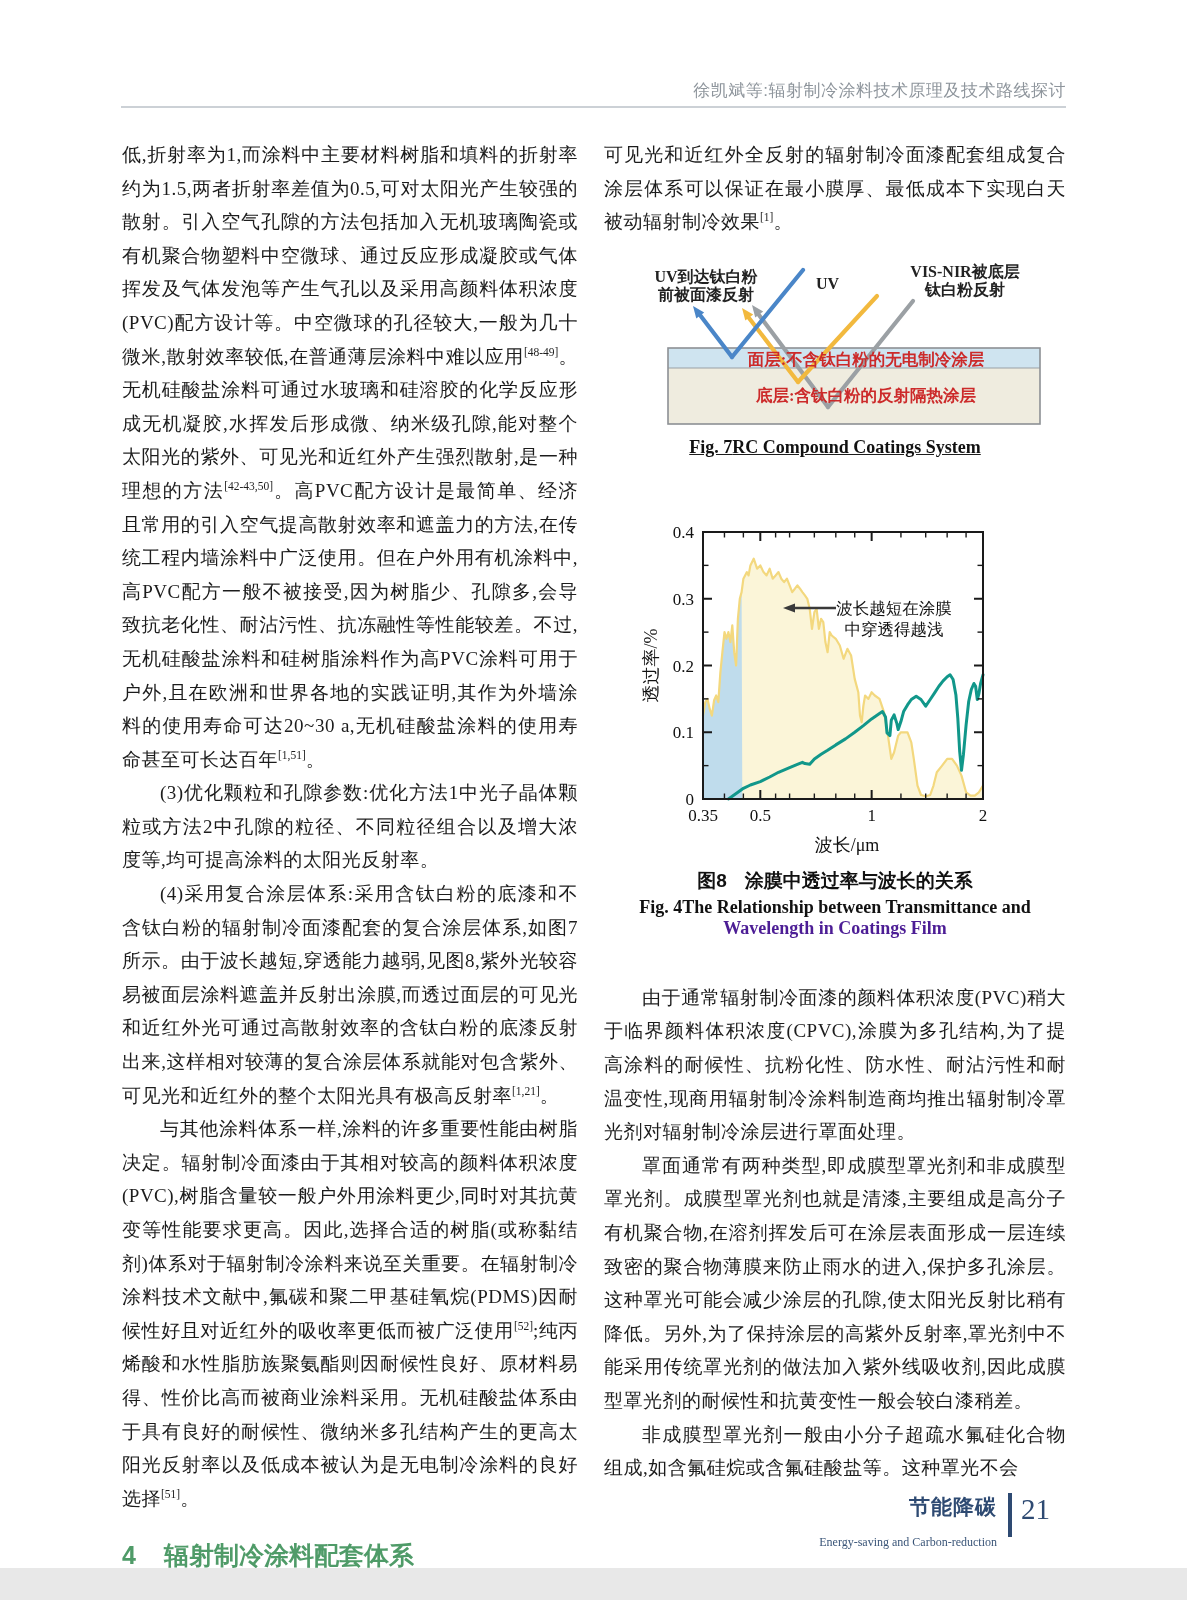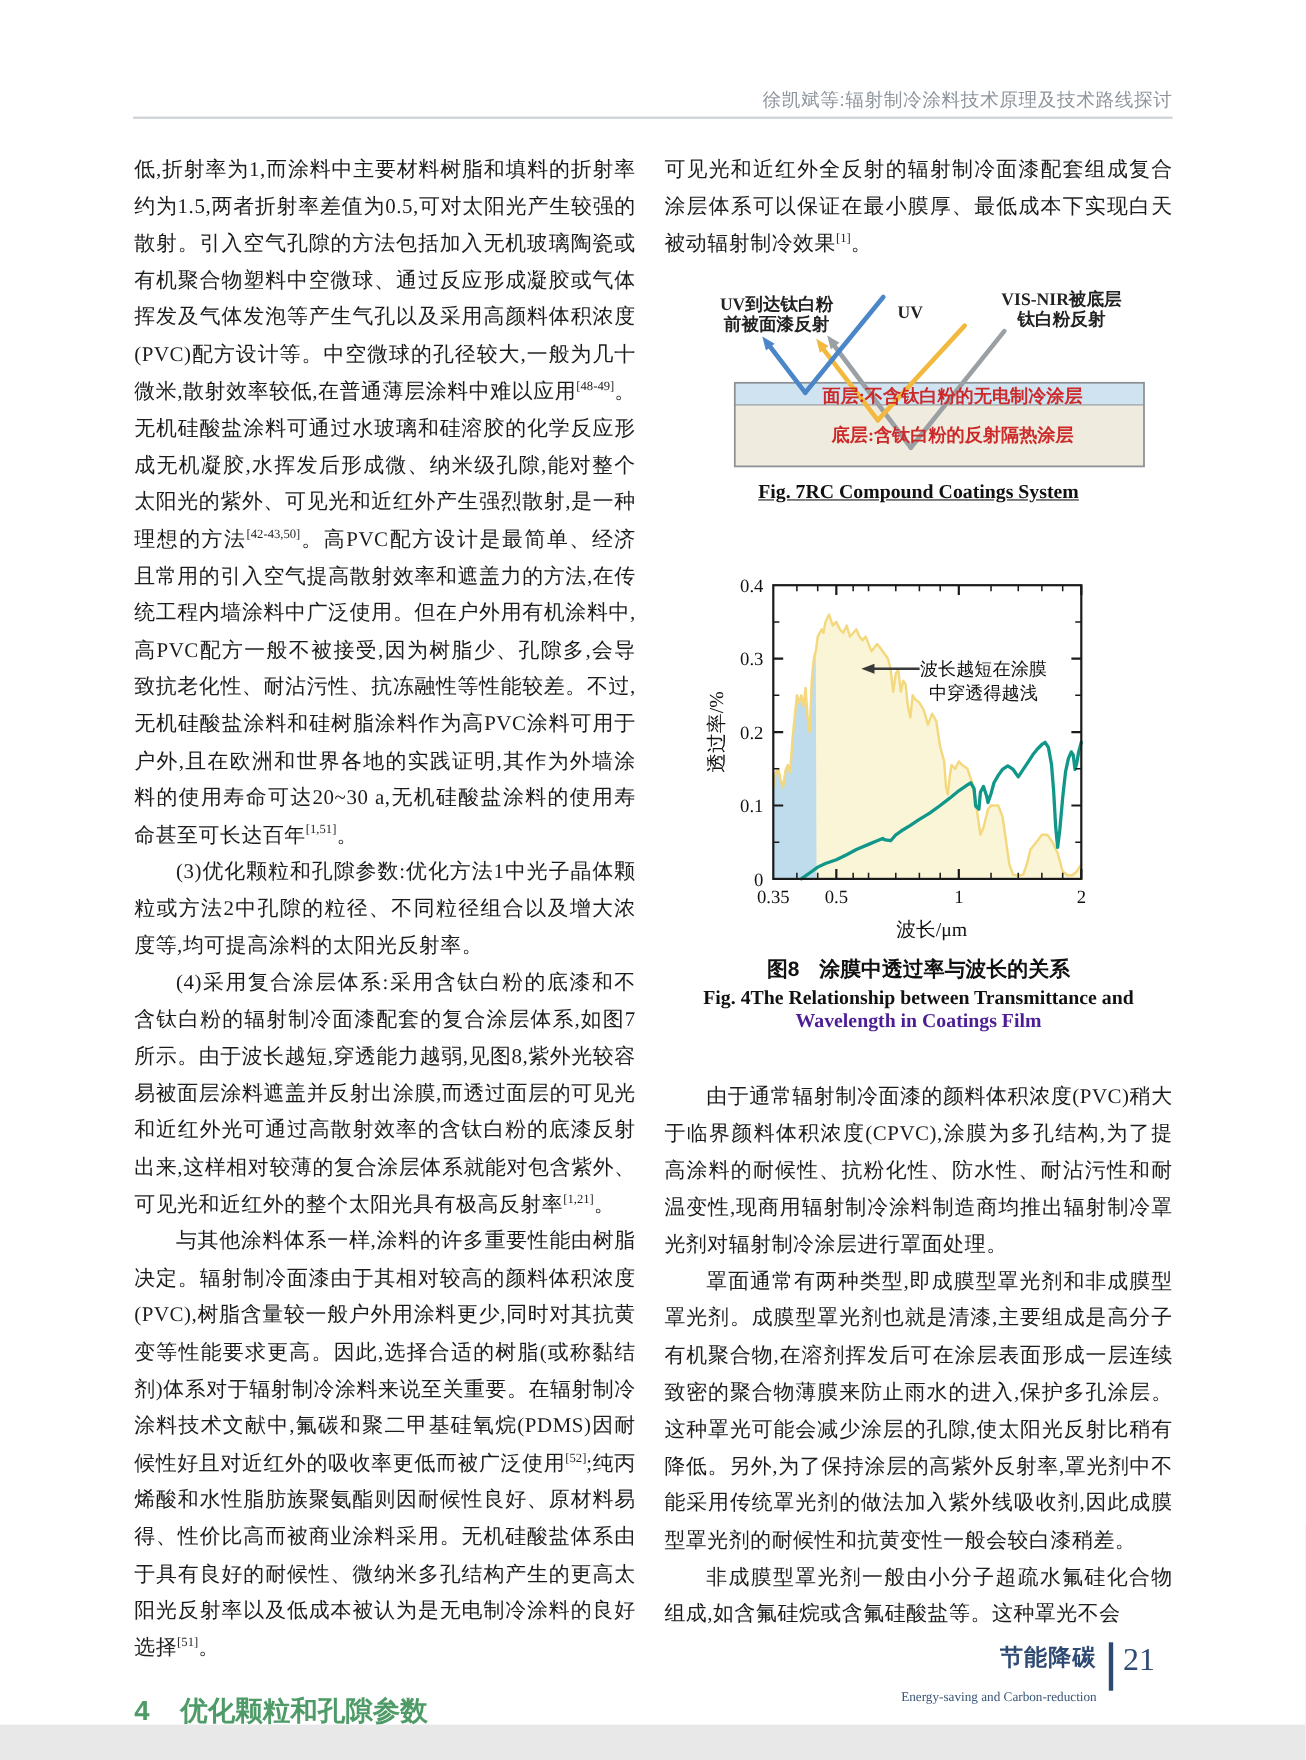--- a/index.html
+++ b/index.html
@@ -61,21 +61,21 @@
     <div class="col-left">
       <div>
           <p class="para"><span>低,折射率为1,而涂料中主要材料树脂和填料的折射率约为1.5,两者折射率差值为0.5,可对太阳光产生较强的散射。引入空气孔隙的方法包括加入无机玻璃陶瓷或有机聚合物塑料中空微球、通过反应形成凝胶或气体挥发及气体发泡等产生气孔以及采用高颜料体积浓度(PVC)配方设计等。中空微球的孔径较大,一般为几十微米,散射效率较低,在普通薄层涂料中难以应用</span><sup>[48-49]</sup><span>。无机硅酸盐涂料可通过水玻璃和硅溶胶的化学反应形成无机凝胶,水挥发后形成微、纳米级孔隙,能对整个太阳光的紫外、可见光和近红外产生强烈散射,是一种理想的方法</span><sup>[42-43,50]</sup><span>。高PVC配方设计是最简单、经济且常用的引入空气提高散射效率和遮盖力的方法,在传统工程内墙涂料中广泛使用。但在户外用有机涂料中,高PVC配方一般不被接受,因为树脂少、孔隙多,会导致抗老化性、耐沾污性、抗冻融性等性能较差。不过,无机硅酸盐涂料和硅树脂涂料作为高PVC涂料可用于户外,且在欧洲和世界各地的实践证明,其作为外墙涂料的使用寿命可达20~30 a,无机硅酸盐涂料的使用寿命甚至可长达百年</span><sup>[1,51]</sup><span>。</span></p>
           <p class="para indent"><span>(3)优化颗粒和孔隙参数:优化方法1中光子晶体颗粒或方法2中孔隙的粒径、不同粒径组合以及增大浓度等,均可提高涂料的太阳光反射率。</span></p>
           <p class="para indent"><span>(4)采用复合涂层体系:采用含钛白粉的底漆和不含钛白粉的辐射制冷面漆配套的复合涂层体系,如图7所示。由于波长越短,穿透能力越弱,见图8,紫外光较容易被面层涂料遮盖并反射出涂膜,而透过面层的可见光和近红外光可通过高散射效率的含钛白粉的底漆反射出来,这样相对较薄的复合涂层体系就能对包含紫外、可见光和近红外的整个太阳光具有极高反射率</span><sup>[1,21]</sup><span>。</span></p>
           <p class="para indent"><span>与其他涂料体系一样,涂料的许多重要性能由树脂决定。辐射制冷面漆由于其相对较高的颜料体积浓度(PVC),树脂含量较一般户外用涂料更少,同时对其抗黄变等性能要求更高。因此,选择合适的树脂(或称黏结剂)体系对于辐射制冷涂料来说至关重要。在辐射制冷涂料技术文献中,氟碳和聚二甲基硅氧烷(PDMS)因耐候性好且对近红外的吸收率更低而被广泛使用</span><sup>[52]</sup><span>;纯丙烯酸和水性脂肪族聚氨酯则因耐候性良好、原材料易得、性价比高而被商业涂料采用。无机硅酸盐体系由于具有良好的耐候性、微纳米多孔结构产生的更高太阳光反射率以及低成本被认为是无电制冷涂料的良好选择</span><sup>[51]</sup><span>。</span></p>
         </div>
 
       <h2 class="section-heading">
         <span>4</span>
-        <span>优化颗粒和孔隙参数</span>
+        <span>辐射制冷涂料配套体系</span>
       </h2>
 
       <div>
           <p class="para indent"><span>如上所述,辐射制冷涂层通常采用含钛白粉的高可见光和近红外反射率的底漆同不含钛白粉的紫外、</span></p>
         </div>
     </div>
 
     <div class="col-right">
       <div>
           <p class="para"><span>可见光和近红外全反射的辐射制冷面漆配套组成复合涂层体系可以保证在最小膜厚、最低成本下实现白天被动辐射制冷效果</span><sup>[1]</sup><span>。</span></p>

